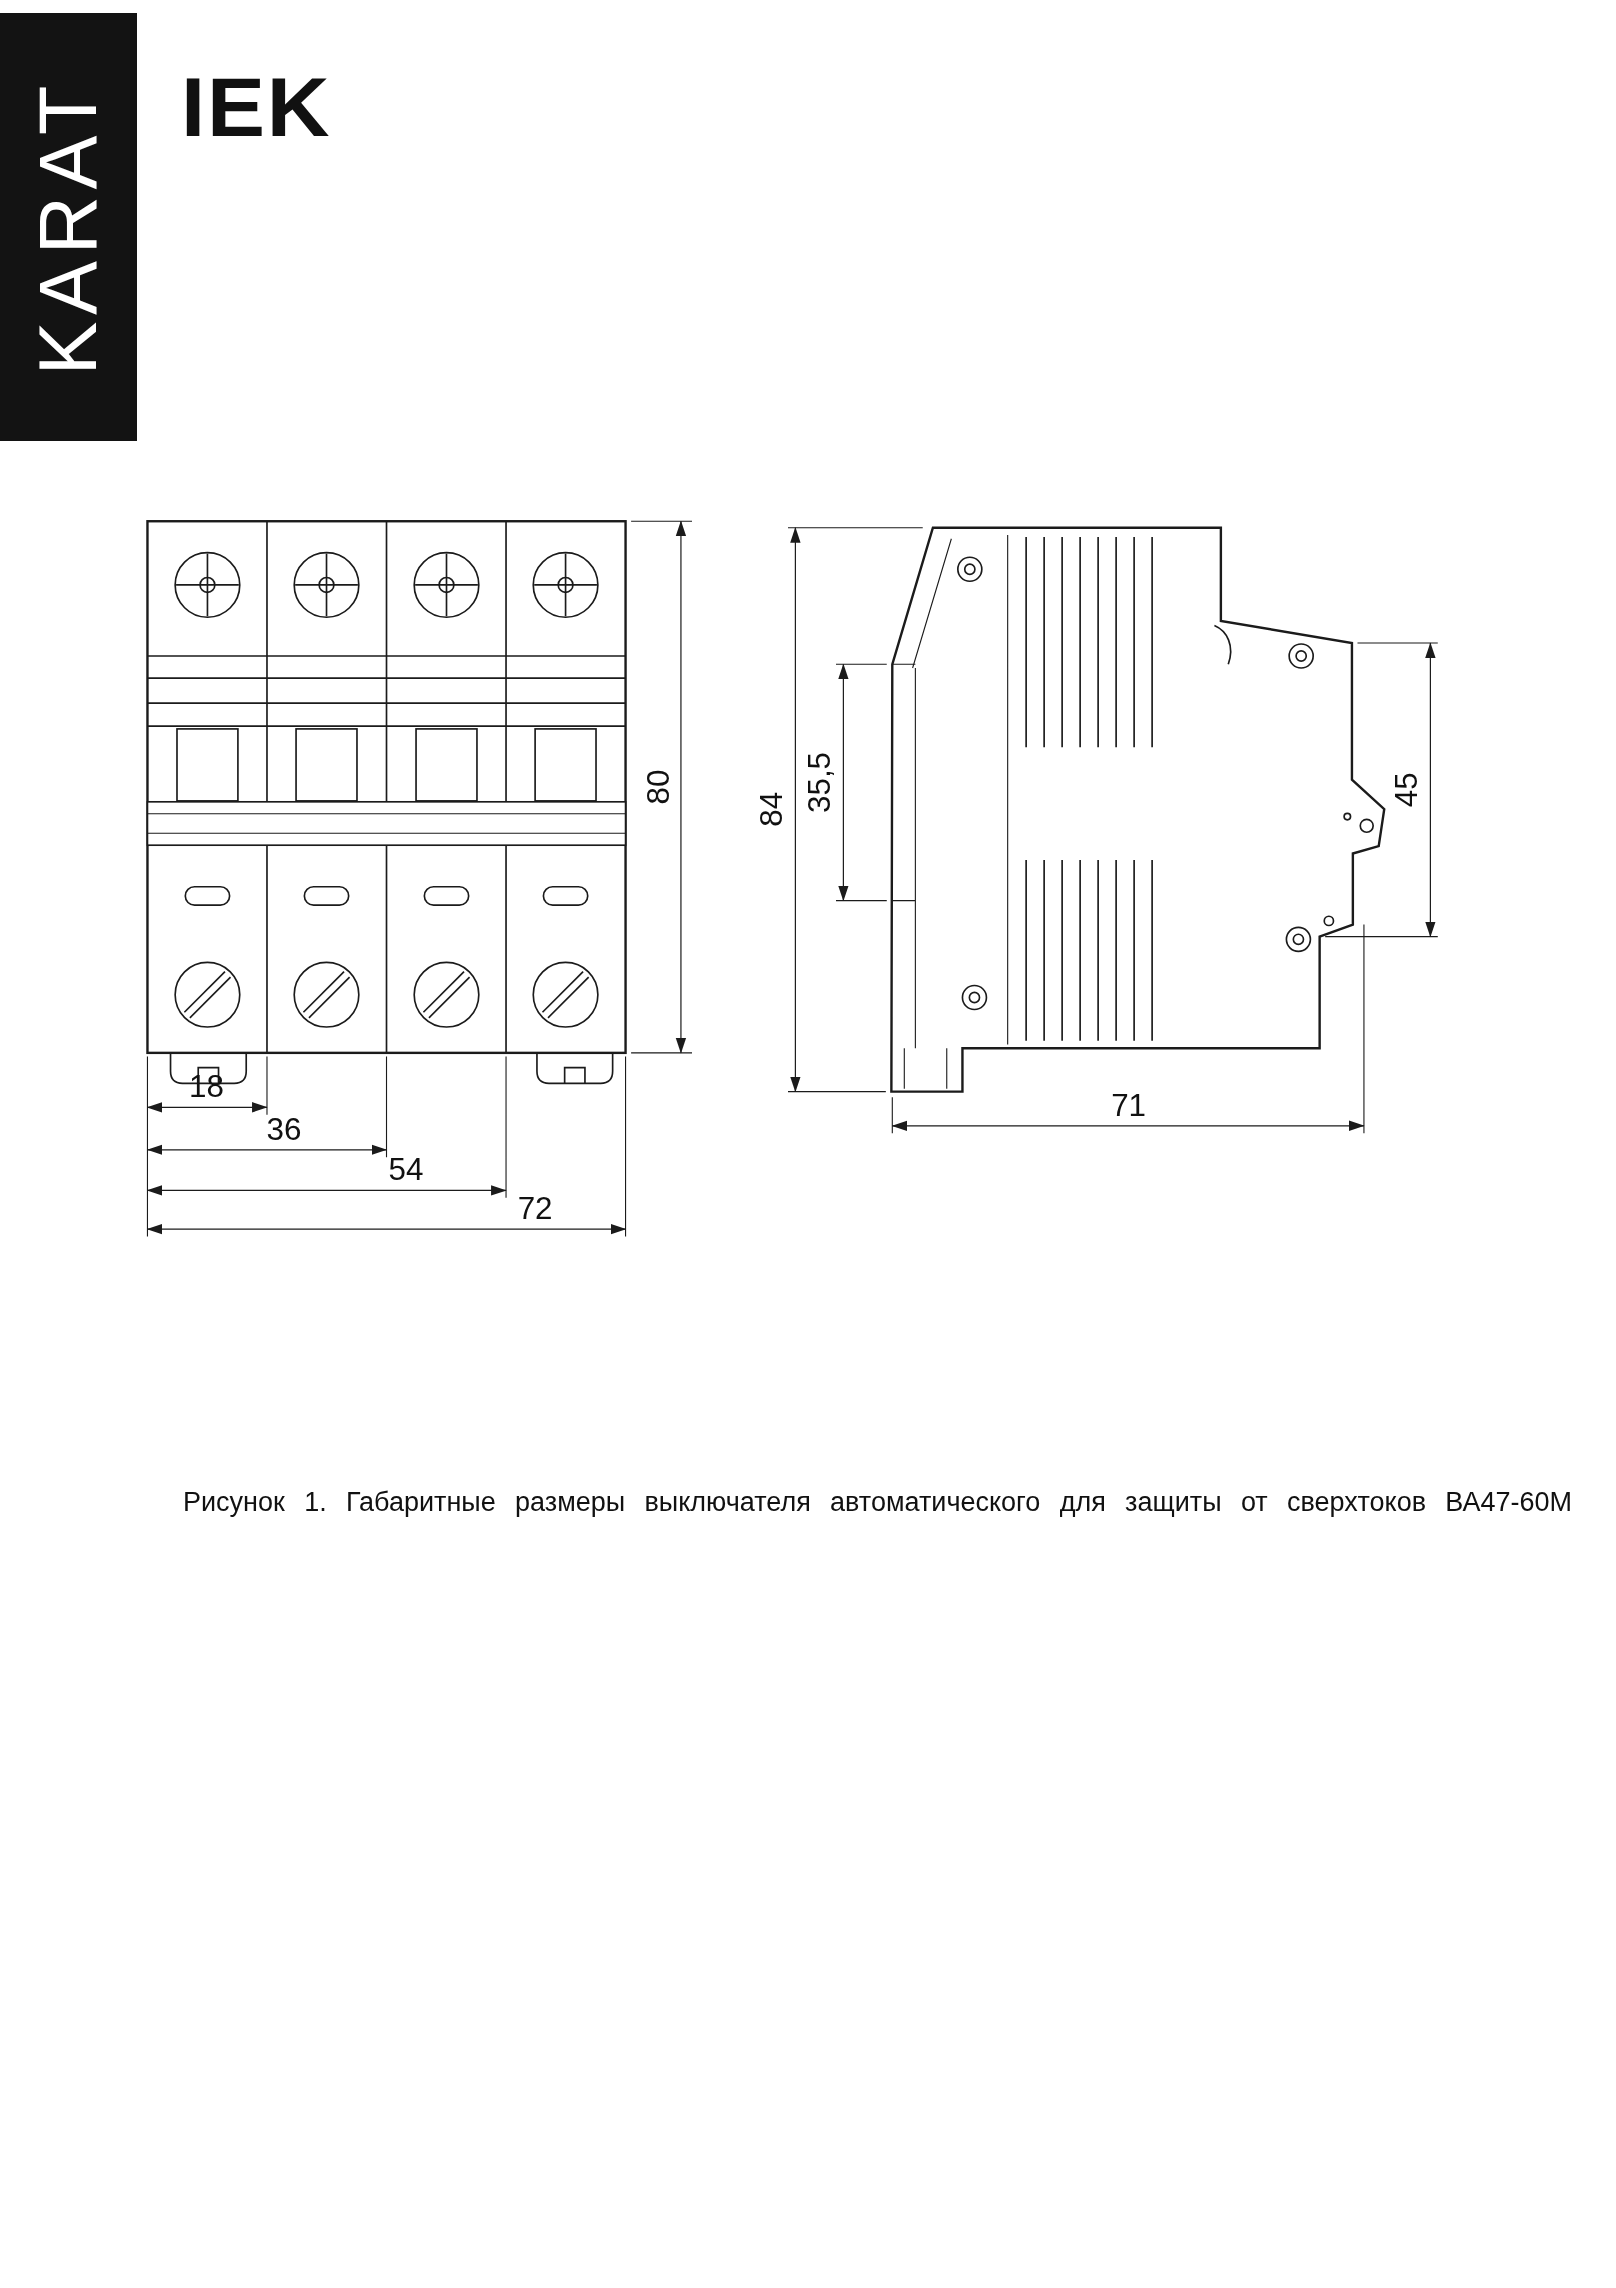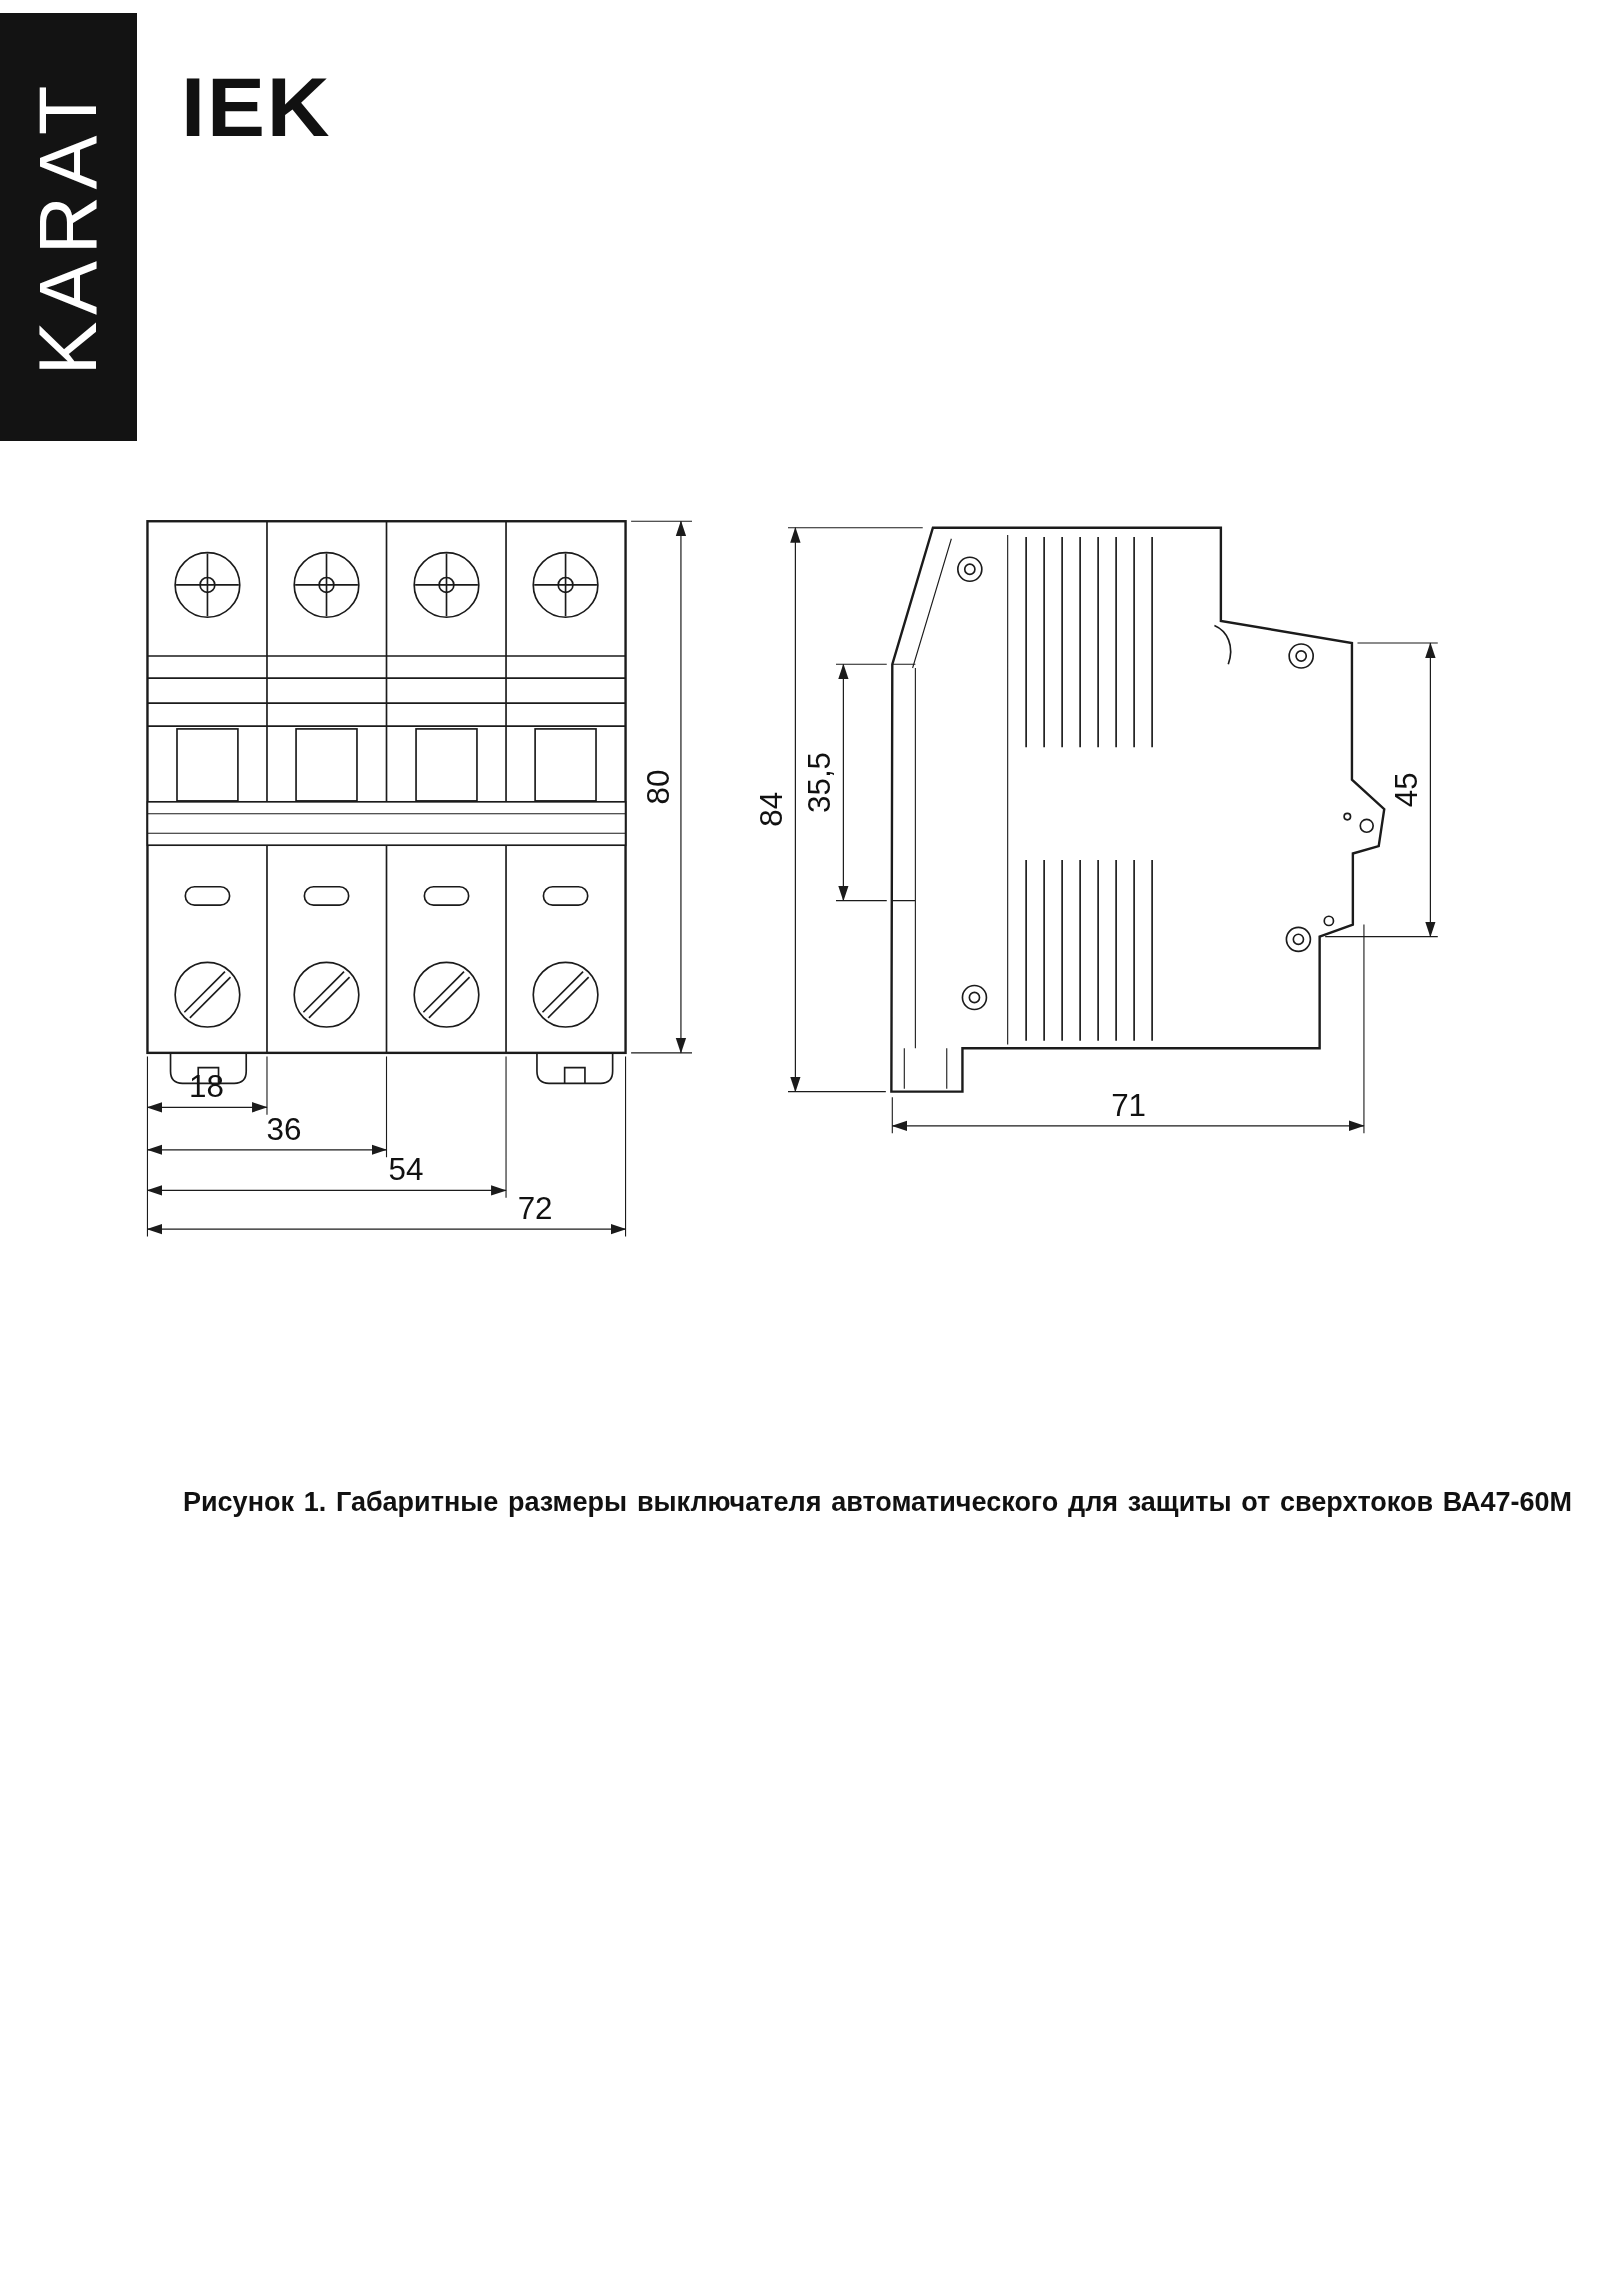--- a/index.html
+++ b/index.html
@@ -26,21 +26,21 @@
   .drawing .wfill { fill:#ffffff; }
   .drawing .thin { stroke-width:1.2; }
   .drawing .med  { stroke-width:1.8; }
   .drawing .thick{ stroke-width:2.6; }
   .drawing .dimline { stroke-width:1.3; }
   .drawing text { stroke:none; fill:#111; font-size:34px; font-family:"Liberation Sans",sans-serif; }
   .drawing marker path { stroke:none; fill:#1b1b1b; }
 
   .caption {
     position:absolute; left:183px; top:1484px; width:1389px;
-    font-size:27px; font-weight:700; color:#111;
+    font-size:27px; font-weight:400; color:#111;
     text-align:justify; text-align-last:justify; line-height:1.35;
   }
 </style>
 </head>
 <body>
 
 <div class="page">
 
   <div class="brand-bar">
     <span class="brand-text">KARAT</span>

